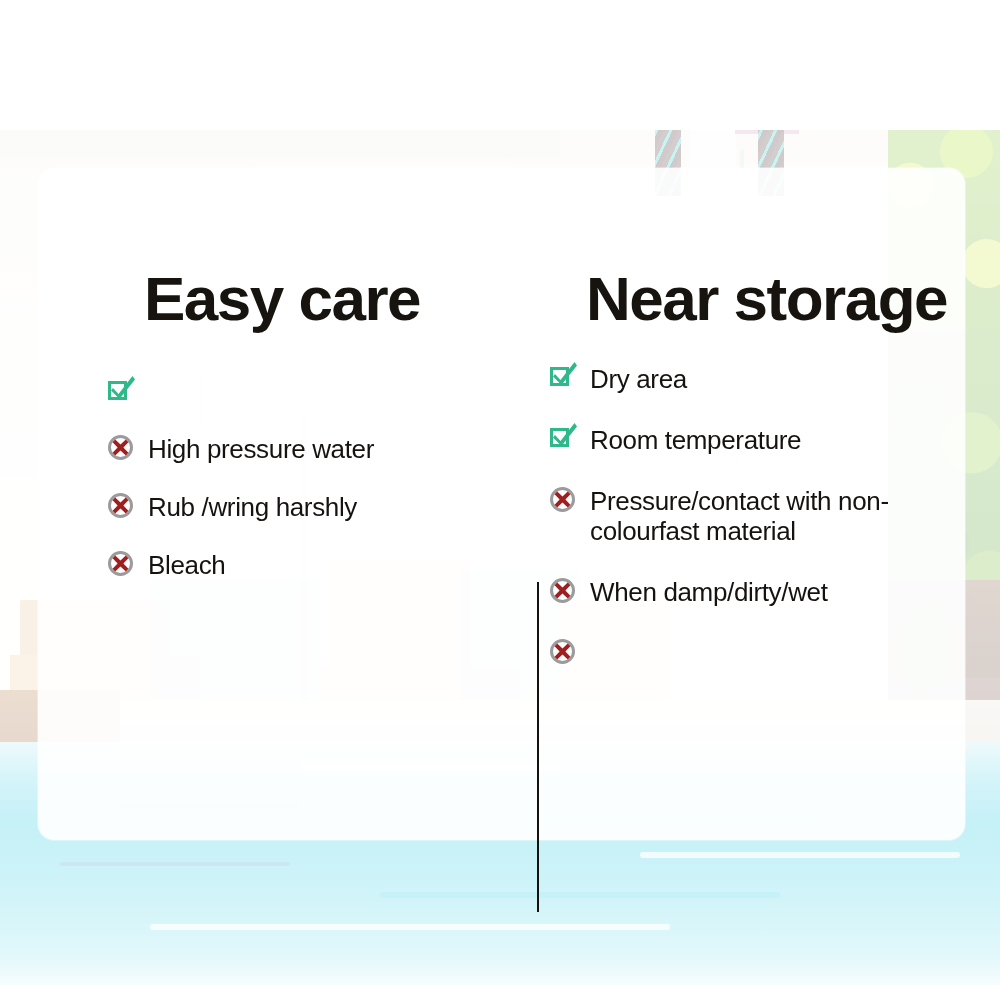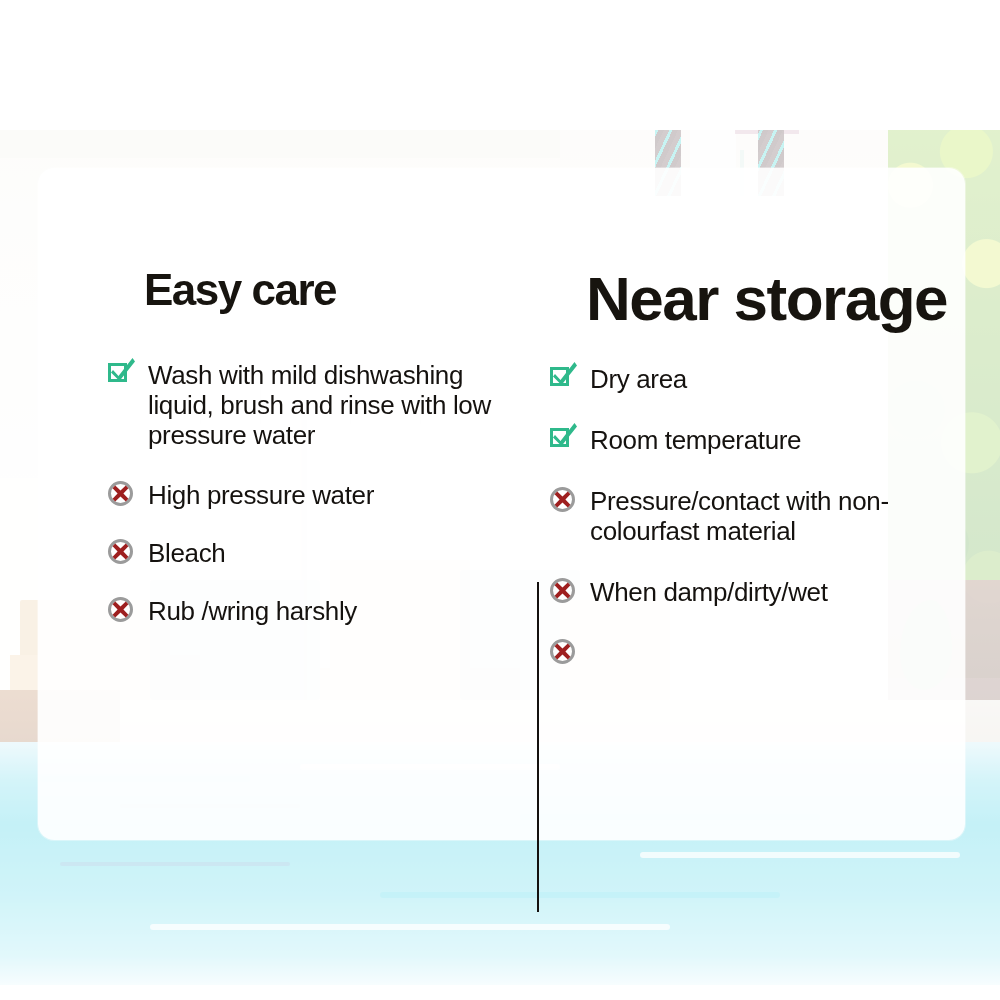--- a/index.html
+++ b/index.html
@@ -157,21 +157,21 @@
 
   h2.heading{
     margin:0;
     font-family:"Liberation Sans", sans-serif;
     font-weight:700;
     color:#17140f;
     letter-spacing:-1.5px;
     line-height:1;
     white-space:nowrap;
   }
-  .col-left h2.heading{font-size:44px;padding-left:36px;}
+  .col-left h2.heading{font-size:62px;padding-left:36px;}
   .col-right h2.heading{font-size:62px;padding-left:36px;}
 
   ul.items{
     list-style:none;
     margin:0;padding:0;
   }
   li.item{
     display:flex;
     align-items:flex-start;
     gap:14px;
@@ -283,51 +283,50 @@
 
       <ul class="items">
 
         <li class="item">
           <span class="ic ic-check">
             <span class="box"></span>
             <svg class="tick" width="28" height="28" viewBox="0 0 28 28" aria-hidden="true">
               <path d="M4 13 L9.5 19 L23.5 1 L26 4.5 L10.5 24 L2 15.5 Z" fill="#2fb98b"></path>
             </svg>
           </span>
-          <span class="item-label">Wash with mild dishwashing liquid, brush and rinse with low pressure water</span>
         </li>
 
         <li class="item">
           <span class="ic ic-cross">
             <span class="ring"></span>
             <svg class="x" width="17" height="17" viewBox="0 0 17 17" aria-hidden="true">
               <path d="M3.2 0.6 L8.5 5.6 L13.8 0.6 L16.4 3.2 L11.4 8.5 L16.4 13.8 L13.8 16.4 L8.5 11.4 L3.2 16.4 L0.6 13.8 L5.6 8.5 L0.6 3.2 Z" fill="#9e1f1f"></path>
             </svg>
           </span>
           <span class="item-label">High pressure water</span>
         </li>
 
         <li class="item">
           <span class="ic ic-cross">
             <span class="ring"></span>
             <svg class="x" width="17" height="17" viewBox="0 0 17 17" aria-hidden="true">
               <path d="M3.2 0.6 L8.5 5.6 L13.8 0.6 L16.4 3.2 L11.4 8.5 L16.4 13.8 L13.8 16.4 L8.5 11.4 L3.2 16.4 L0.6 13.8 L5.6 8.5 L0.6 3.2 Z" fill="#9e1f1f"></path>
             </svg>
           </span>
+          <span class="item-label">Rub /wring harshly</span>
+        </li>
+
+        <li class="item">
+          <span class="ic ic-cross">
+            <span class="ring"></span>
+            <svg class="x" width="17" height="17" viewBox="0 0 17 17" aria-hidden="true">
+              <path d="M3.2 0.6 L8.5 5.6 L13.8 0.6 L16.4 3.2 L11.4 8.5 L16.4 13.8 L13.8 16.4 L8.5 11.4 L3.2 16.4 L0.6 13.8 L5.6 8.5 L0.6 3.2 Z" fill="#9e1f1f"></path>
+            </svg>
+          </span>
           <span class="item-label">Bleach</span>
-        </li>
-
-        <li class="item">
-          <span class="ic ic-cross">
-            <span class="ring"></span>
-            <svg class="x" width="17" height="17" viewBox="0 0 17 17" aria-hidden="true">
-              <path d="M3.2 0.6 L8.5 5.6 L13.8 0.6 L16.4 3.2 L11.4 8.5 L16.4 13.8 L13.8 16.4 L8.5 11.4 L3.2 16.4 L0.6 13.8 L5.6 8.5 L0.6 3.2 Z" fill="#9e1f1f"></path>
-            </svg>
-          </span>
-          <span class="item-label">Rub /wring harshly</span>
         </li>
 
       </ul>
     </div>
 
     <div class="col col-right">
       <h2 class="heading">Near storage</h2>
 
       <ul class="items">
 

